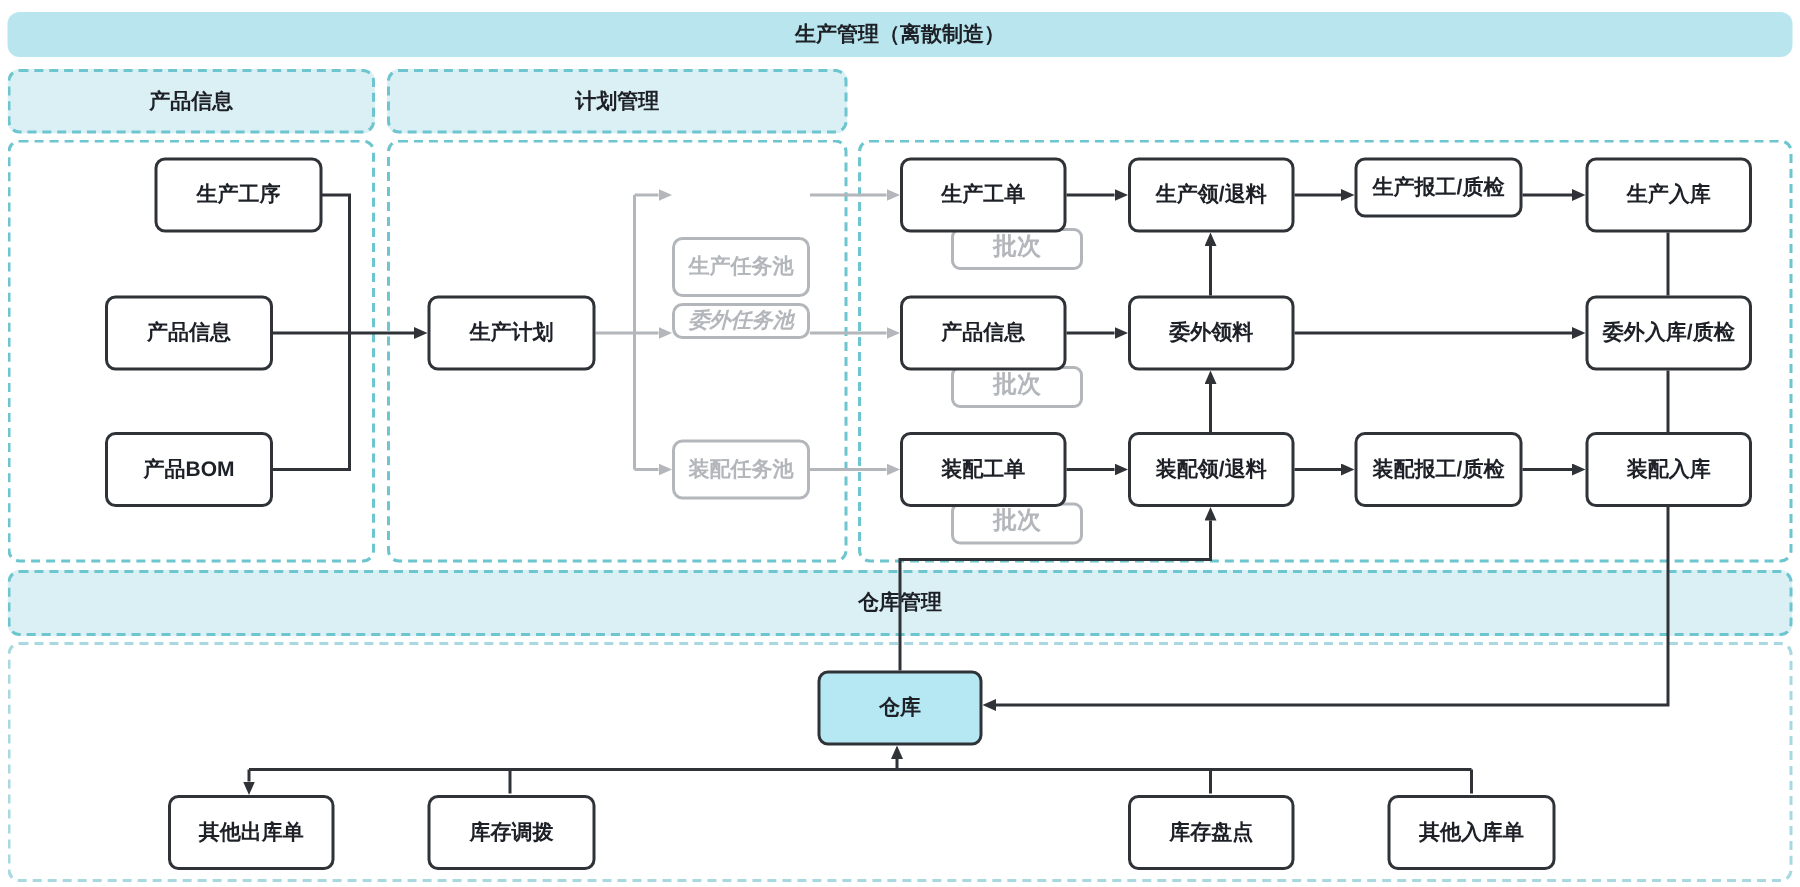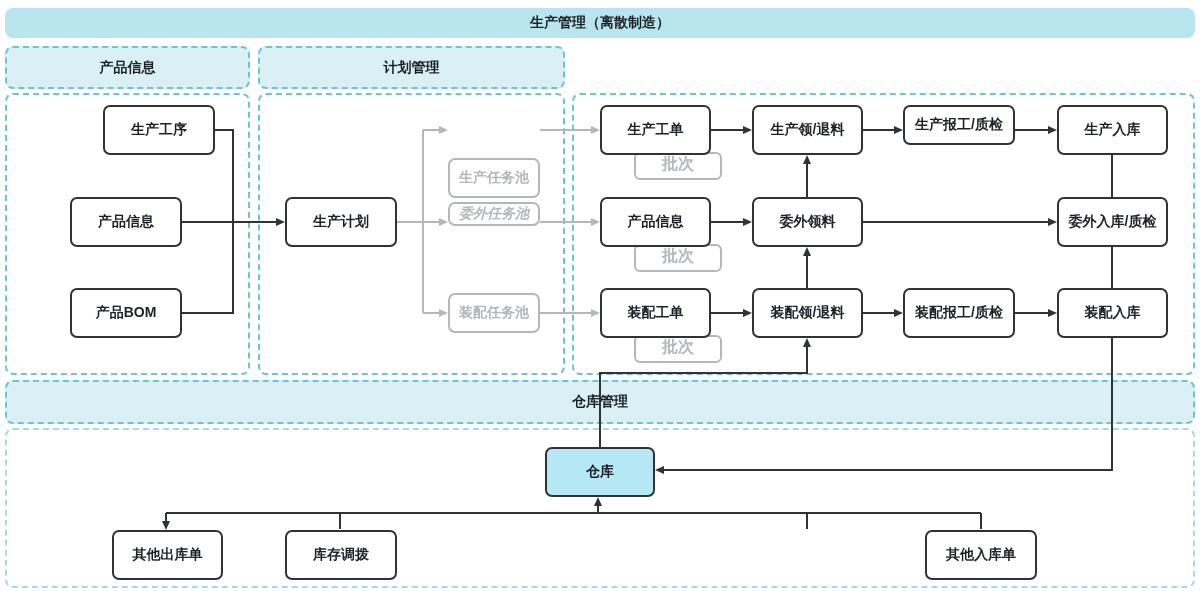--- a/index.html
+++ b/index.html
@@ -197,17 +197,20 @@
 
   <div class="node highlight" style="left:545px;top:447px;width:110px;height:50px;">
     <span>仓库</span>
   </div>
   <div class="node" style="left:112px;top:530px;width:111px;height:50px;">
     <span>其他出库单</span>
   </div>
   <div class="node" style="left:285px;top:530px;width:112px;height:50px;">
     <span>库存调拨</span>
   </div>
+  <div class="node" style="left:752px;top:530px;width:111px;height:50px;">
+    <span>库存盘点</span>
+  </div>
   <div class="node" style="left:925px;top:530px;width:112px;height:50px;">
     <span>其他入库单</span>
   </div>
 
 </div>
 
 </body></html>

